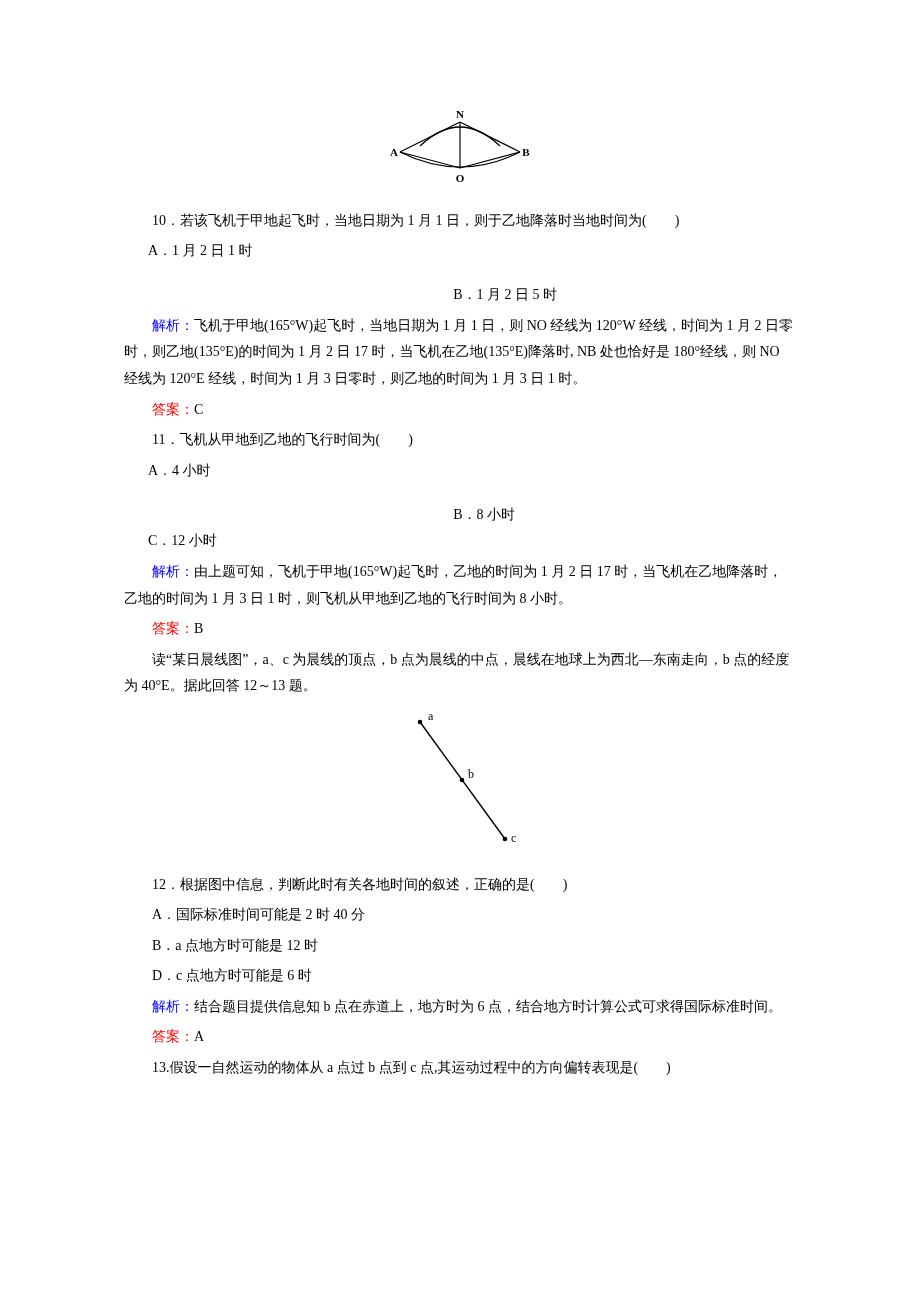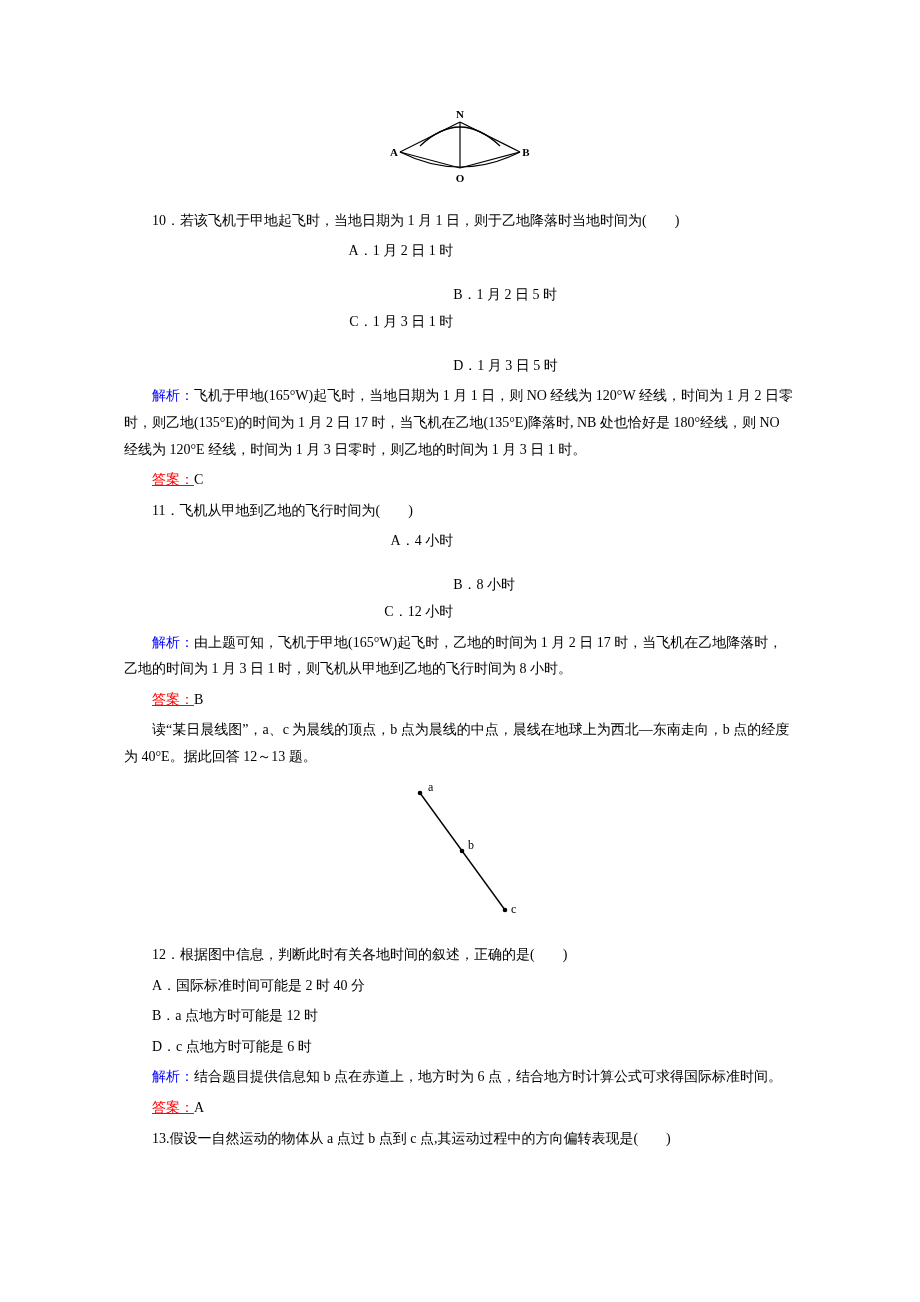--- a/index.html
+++ b/index.html
@@ -28,32 +28,30 @@
     text-indent: 2em;
     margin: 4px;
   }
   .options {
     display: flex;
     margin: 0;
   }
   .opt-left {
     text-indent: 2em;
     flex: 0 0 49%;
-    text-align: right;
   }
   .opt-right {
     flex: 1;
     margin-top: 44px;
   }
   .analysis-label {
     color: #0000ff;
   }
   .answer-label {
     color: #ff0000;
-    text-decoration: underline;
   }
 </style>
 </head>
 <body>
 
 <div class="page">
 
   <div class="figure">
     <svg width="140" height="80" viewBox="0 0 140 80">
       <path d="M 10 42 Q 70 72 130 42" stroke="#000" fill="none" stroke-width="1.2"></path>
@@ -67,24 +65,20 @@
       <text x="70" y="72" text-anchor="middle" font-size="11" font-weight="bold">O</text>
       <text x="4" y="46" text-anchor="middle" font-size="11" font-weight="bold">A</text>
       <text x="136" y="46" text-anchor="middle" font-size="11" font-weight="bold">B</text>
     </svg>
   </div>
 
   <p class="para">10．若该飞机于甲地起飞时，当地日期为 1 月 1 日，则于乙地降落时当地时间为(　　)</p>
   <div class="options">
     <span class="opt-left">A．1 月 2 日 1 时</span>
     <span class="opt-right">B．1 月 2 日 5 时</span>
-  </div>
-  <div class="options">
-    <span class="opt-left">C．1 月 3 日 1 时</span>
-    <span class="opt-right">D．1 月 3 日 5 时</span>
   </div>
   <p class="para"><span class="analysis-label">解析：</span><span>飞机于甲地(165°W)起飞时，当地日期为 1 月 1 日，则 NO 经线为 120°W 经线，时间为 1 月 2 日零时，则乙地(135°E)的时间为 1 月 2 日 17 时，当飞机在乙地(135°E)降落时, NB 处也恰好是 180°经线，则 NO 经线为 120°E 经线，时间为 1 月 3 日零时，则乙地的时间为 1 月 3 日 1 时。</span></p>
   <p class="para"><span class="answer-label">答案：</span><span>C</span></p>
 
   <p class="para">11．飞机从甲地到乙地的飞行时间为(　　)</p>
   <div class="options">
     <span class="opt-left">A．4 小时</span>
     <span class="opt-right">B．8 小时</span>
   </div>
   <div class="options">

